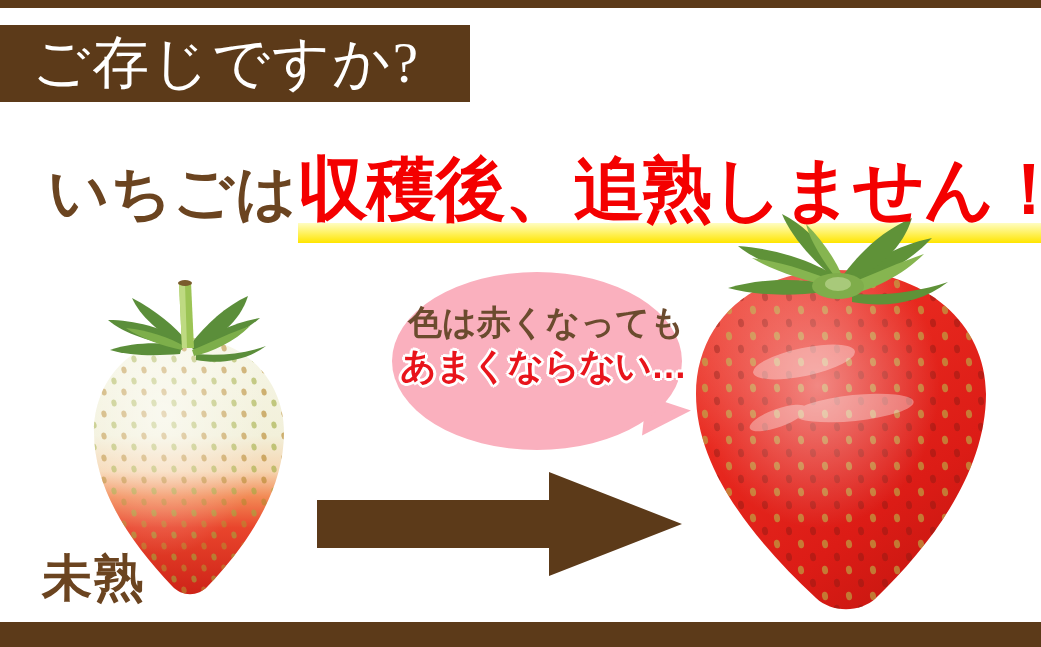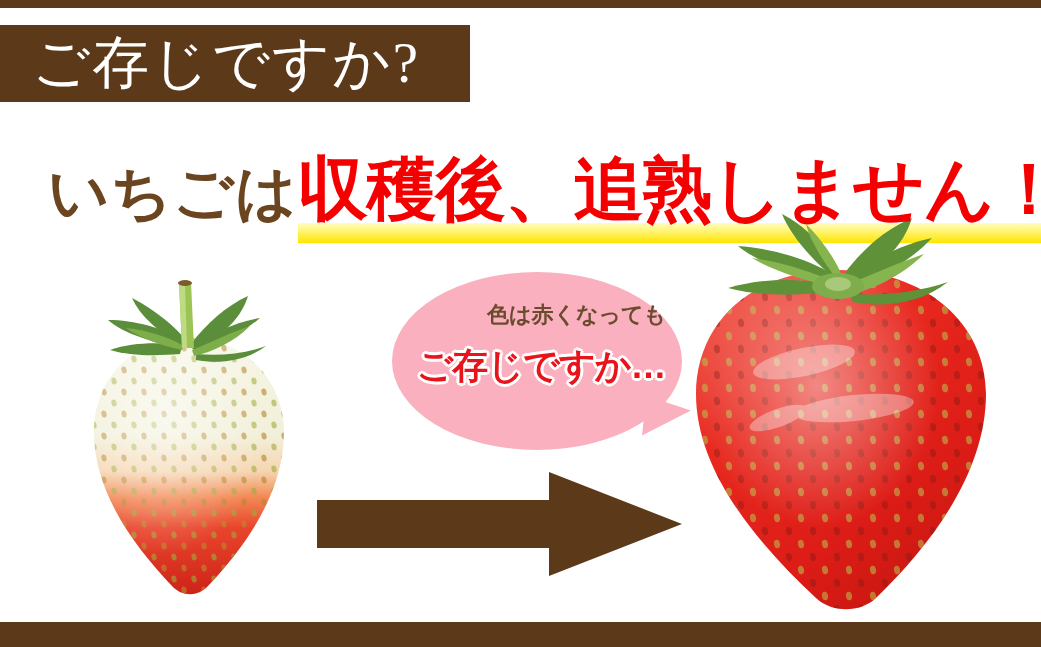--- a/index.html
+++ b/index.html
@@ -128,21 +128,21 @@
     border-left: 46px solid #FAB0BE;
     border-top: 10px solid transparent;
     border-bottom: 30px solid transparent;
     transform: rotate(6deg);
   }
   .bubble-line1 {
     position: absolute;
     left: 16px; top: 28px;
     width: 258px;
     text-align: right;
-    font-size: 22px;
+    font-size: 34px;
     font-weight: 700;
     color: #6B4B2E;
     letter-spacing: 0px;
     white-space: nowrap;
     font-family: "Liberation Sans", sans-serif;
   }
   .bubble-line2 {
     position: absolute;
     left: 8px; top: 70px;
     width: 282px;
@@ -281,19 +281,20 @@
   <div class="arrow">
     <svg width="365" height="108" viewBox="0 0 365 108" xmlns="http://www.w3.org/2000/svg">
       <polygon points="0,30 232,30 232,2 365,54 232,106 232,78 0,78" fill="#5C3A19"></polygon>
     </svg>
   </div>
 
   <div class="bubble">
     <div class="bubble-tail"></div>
     <div class="bubble-body"></div>
     <div class="bubble-line1">色は赤くなっても</div>
-    <div class="bubble-line2">ご存じですか…</div>
-  </div>
-
+    <div class="bubble-line2">あまくならない…</div>
+  </div>
+
+  <div class="caption-unripe">未熟</div>
 
   <div class="bar-bottom"></div>
 
 </div>
 
 </body></html>

